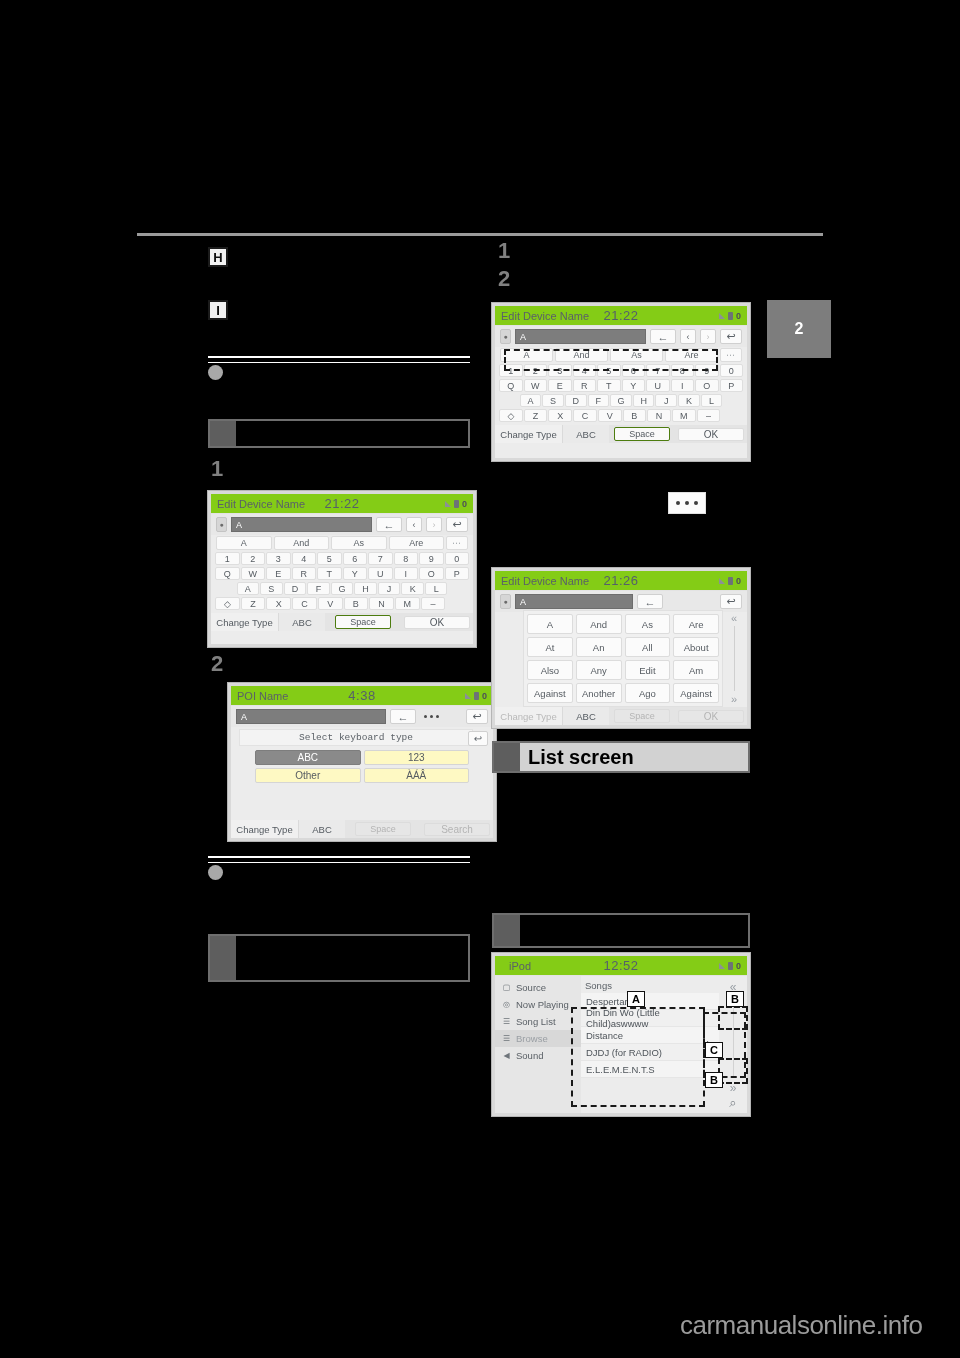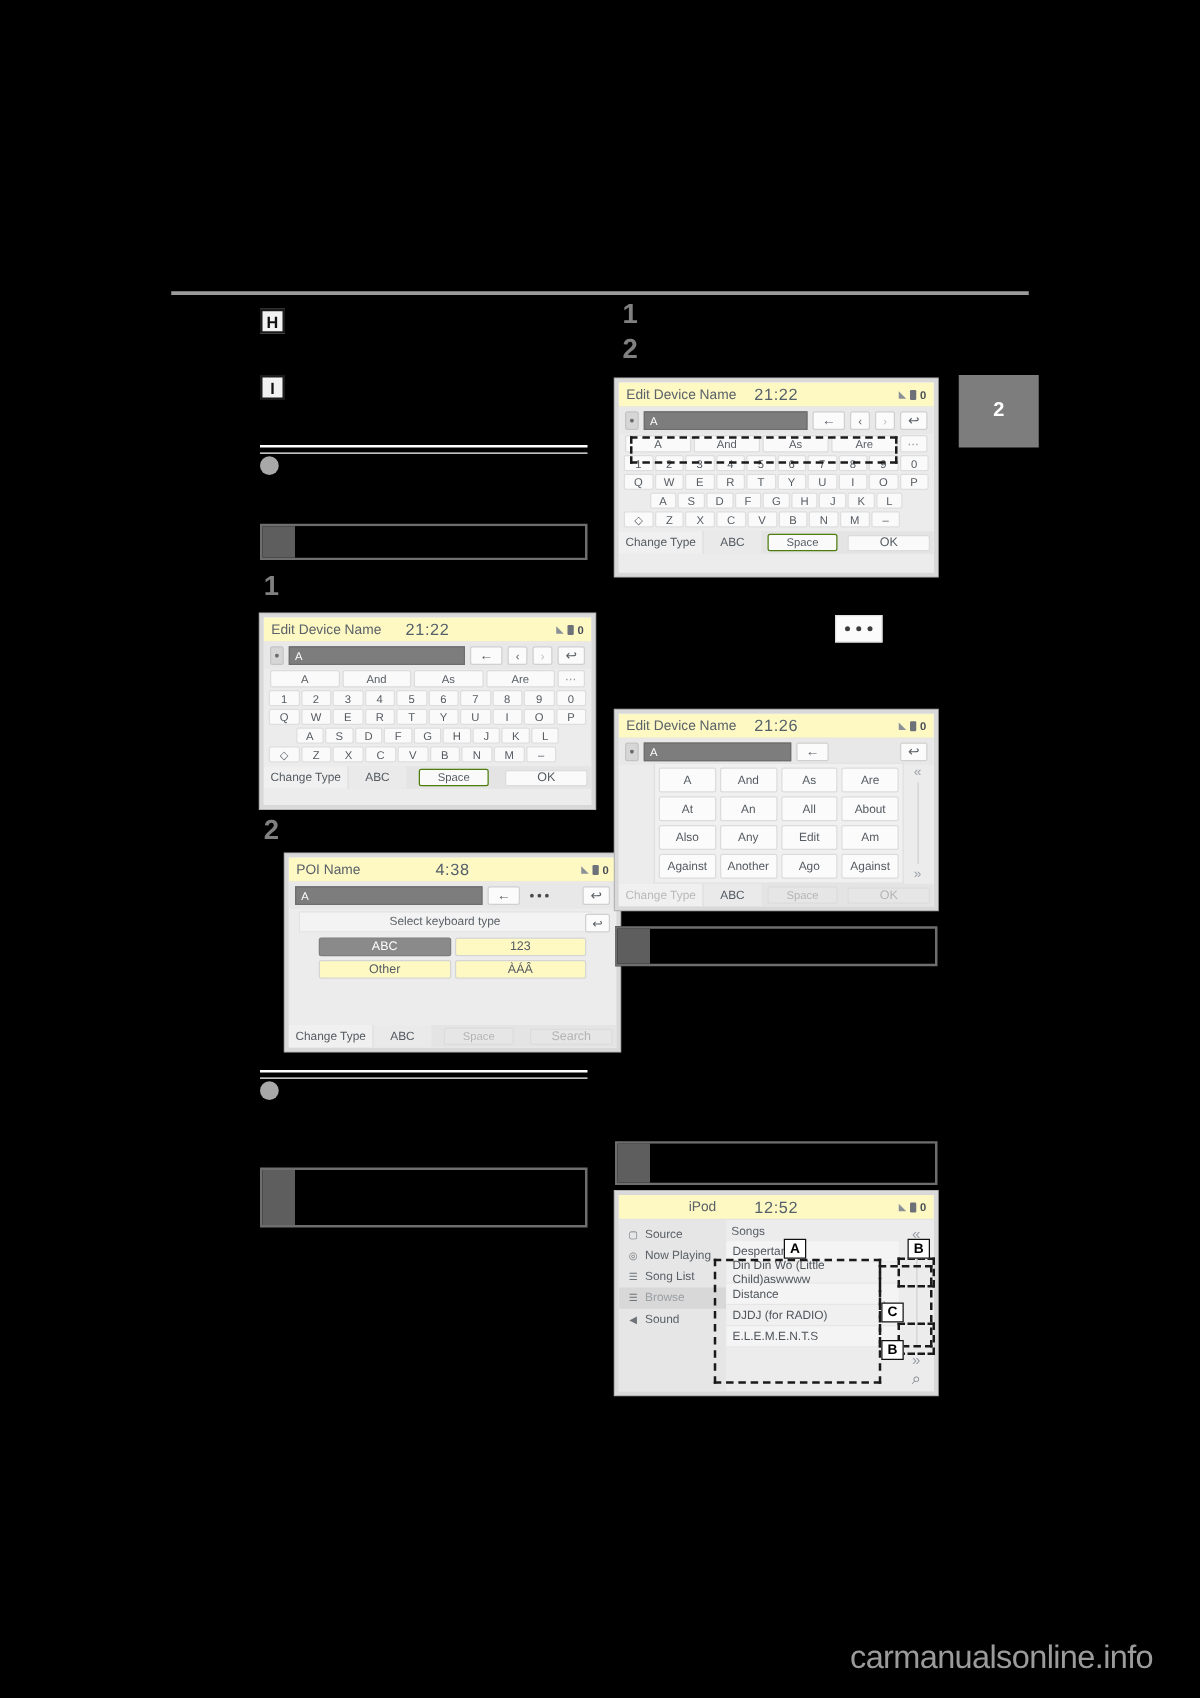--- a/index.html
+++ b/index.html
@@ -65,21 +65,21 @@
   }
 
   
   .hu {
     position: absolute; background: #f4f4f4;
     border: 3px solid #d9d9d9; box-shadow: 0 0 0 1px #b5b5b5;
     overflow: hidden;
   }
   .hu-inner { width:100%; height:100%; background:#eeeeee; display:flex; flex-direction:column; }
   .hu-title {
-    height: 20px; background: #fef9c3; display: flex; align-items: center;
+    height: 20px; background: #84cc16; display: flex; align-items: center;
     padding: 0 6px; position: relative; border-bottom: 1px solid #e3e3e3;
   }
   .hu-title .t { font-size: 11px; color: #5a6168; }
   .hu-title .clock {
     position: absolute; left: 0; right: 0; text-align: center;
     font-size: 13px; color: #55606a; letter-spacing: .5px;
   }
   .hu-title .stat {
     margin-left: auto; display: flex; align-items: center; gap: 3px; z-index: 2;
   }
@@ -138,21 +138,21 @@
   .bb.sp { flex:1; }
   .bb.sp .chip { padding:1px 14px; background:#fafafa; border:1px solid #4d7c0f; border-radius:2px; font-size:9px;}
   .bb.ok { flex:0 0 72px; }
   .bb.ok .chip { width:66px; text-align:center; padding:0 0; background:#fafafa; border:1px solid #dcdcdc; border-radius:2px; font-size:10px;}
   .dimtxt { color:#b9b9b9 !important; }
   .dimchip { background:#e6e6e6 !important; border-color:#dcdcdc !important; color:#b4b4b4 !important; }
 
   
   .kt-title {
     text-align:center; font-size:9.5px; color:#5b6167;
-    background:#f3f3f3; border:1px solid #e2e2e2; margin:2px 20px 2px 8px; padding:2px 0;
+    background:#f3f3f3; border:1px solid #e2e2e2; margin:2px 20px 2px 8px; padding:2px 0;font-family:Liberation Mono, monospace;
   }
   .kt-grid { display:grid; grid-template-columns:1fr 1fr; gap:3px; padding:2px 24px 2px 24px; }
   .kt-cell {
     height:15px; background:#fef9c3; border:1px solid #d5d5d5; border-radius:2px;
     display:flex; align-items:center; justify-content:center; font-size:10px; color:#555b61;
   }
   .kt-cell.sel { background:#8a8a8a; color:#fff; border-color:#7d7d7d; }
   .kt-ret {
     position:absolute; right:5px; top:2px; width:20px; height:15px;
     background:#fbfbfb; border:1px solid #d0d0d0; border-radius:2px;
@@ -542,31 +542,34 @@
           <span class="bb ok">
               <span class="chip dimchip">OK</span>
             </span>
         </div>
       </div>
     </div>
   </div>
 
   <div class="sect-head" style="left:492px;top:741px;width:258px;height:32px;">
     <div class="tab"></div>
+    <div class="body filled">
+      <span>List screen</span>
+    </div>
   </div>
 
   <div class="sect-head" style="left:492px;top:913px;width:258px;height:35px;">
     <div class="tab"></div>
     <div class="body"></div>
   </div>
 
   <div class="hu" style="left:492px;top:953px;width:258px;height:163px;">
     <div class="hu-inner">
       <div class="hu-title">
-        <span class="t" style="padding-left:8px;margin-left:42px;">iPod</span>
+        <span class="t" style="padding-left:8px;">iPod</span>
         <span class="clock">12:52</span>
         <span class="stat">
           <span class="ic-sig"></span>
           <span class="ic-bat"></span>
           <span class="ic-bt">0</span>
         </span>
       </div>
       <div class="ip-body">
         <div class="ip-side">
           <div class="ip-si">

